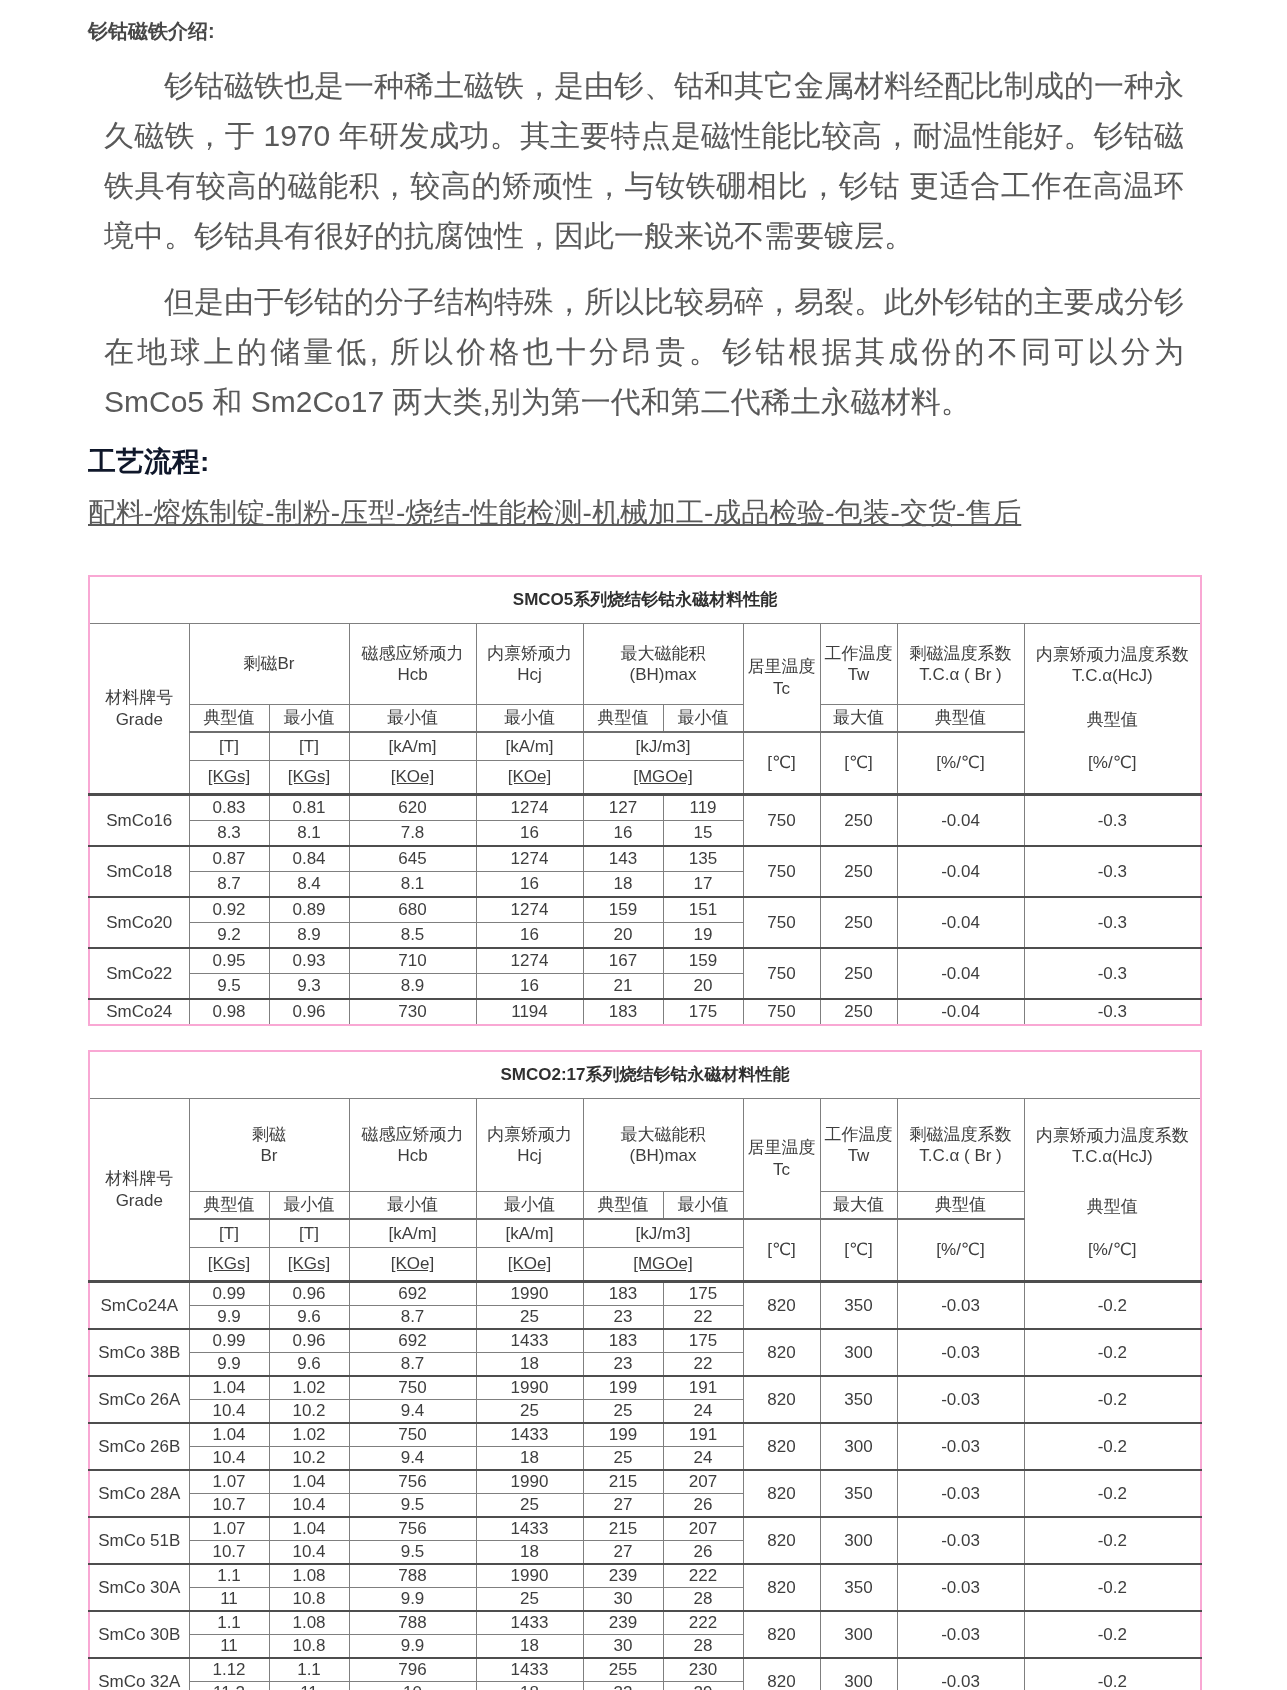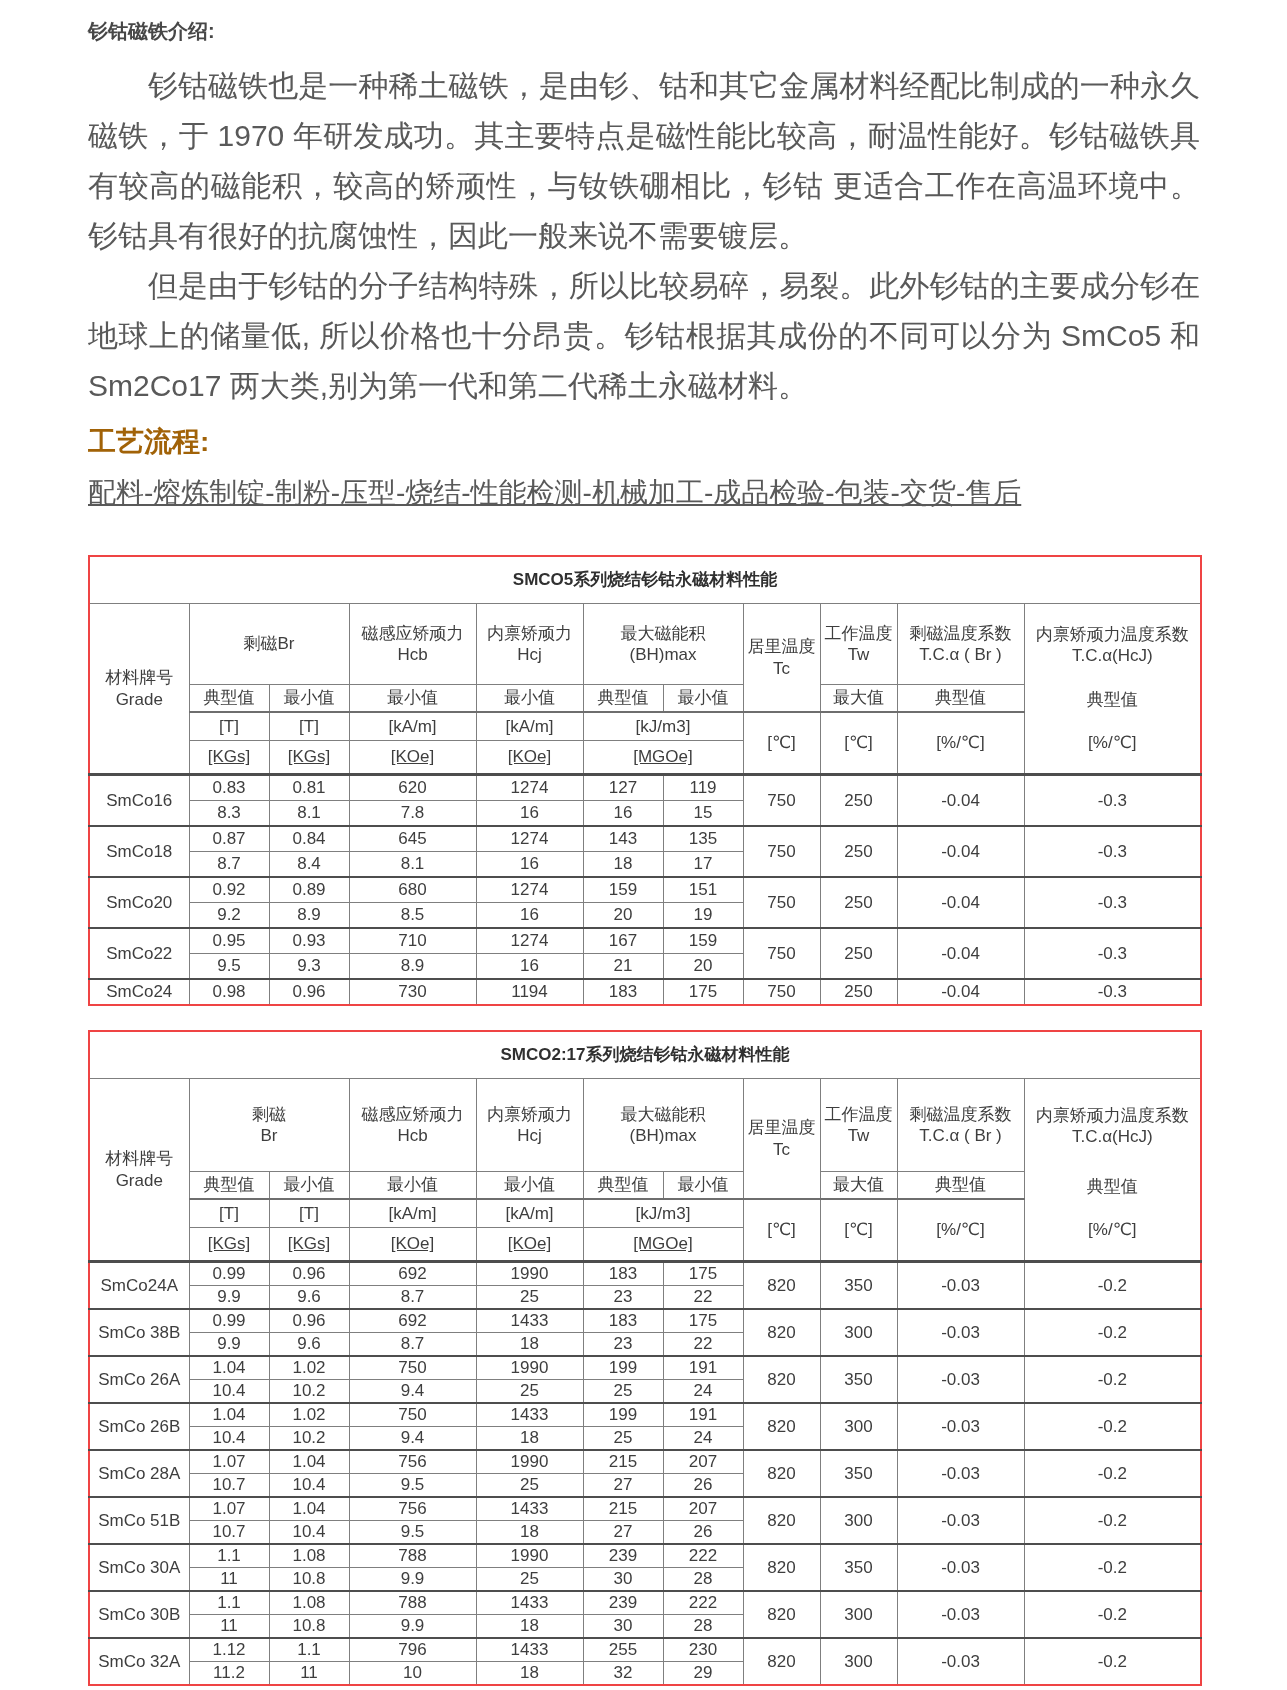--- a/index.html
+++ b/index.html
@@ -1,27 +1,27 @@
 <!DOCTYPE html>
 <html lang="zh"><head>
 <meta charset="utf-8">
 <style>
   html,body{margin:0;padding:0;background:#ffffff;}
   body{width:1287px;font-family:"Liberation Sans","DejaVu Sans",sans-serif;}
   .page{width:1112px;margin:0 auto 0 88px;padding-top:14px;}
 
   .h-intro{font-size:20px;font-weight:bold;color:#474747;margin:4px 0 16px 0;}
   .para{font-size:30px;line-height:50px;color:#595959;text-align:justify;
-        text-indent:2em;margin:0;}
-  .h-process{font-size:28px;font-weight:bold;color:#a16207;margin:12px 0 10px 0;}
+        text-indent:2em;margin:16px;}
+  .h-process{font-size:28px;font-weight:bold;color:#0f172a;margin:12px 0 10px 0;}
   .flow{font-size:28px;line-height:44px;color:#595959;margin:0 0 40px 0;white-space:nowrap;text-decoration:underline;}
 
   .tbl-wrap{margin:0 0 24px 0;}
   table.perf{border-collapse:collapse;table-layout:fixed;width:1112px;
-             border:2px solid #ef4444;color:#3e3e3e;}
+             border:2px solid #f9a8d4;color:#3e3e3e;}
   table.perf td{border:1px solid #7f7f7f;text-align:center;vertical-align:middle;
                 padding:0;font-size:17px;line-height:1.25;overflow:hidden;}
   td.title-cell{font-weight:bold;font-size:21px;color:#303030;height:46px;
                 border-bottom:2px solid #4d4d4d;}
   tr.row-B td{height:80px;}
   .t2 tr.row-B td{height:92px;}
   tr.row-C td{height:26px;}
   tr.row-D td{height:27px;border-top:2px solid #6e6e6e;}
   tr.row-E td{height:32px;text-decoration:underline;}
   tr.data-first td{border-top:3px solid #4d4d4d;}

